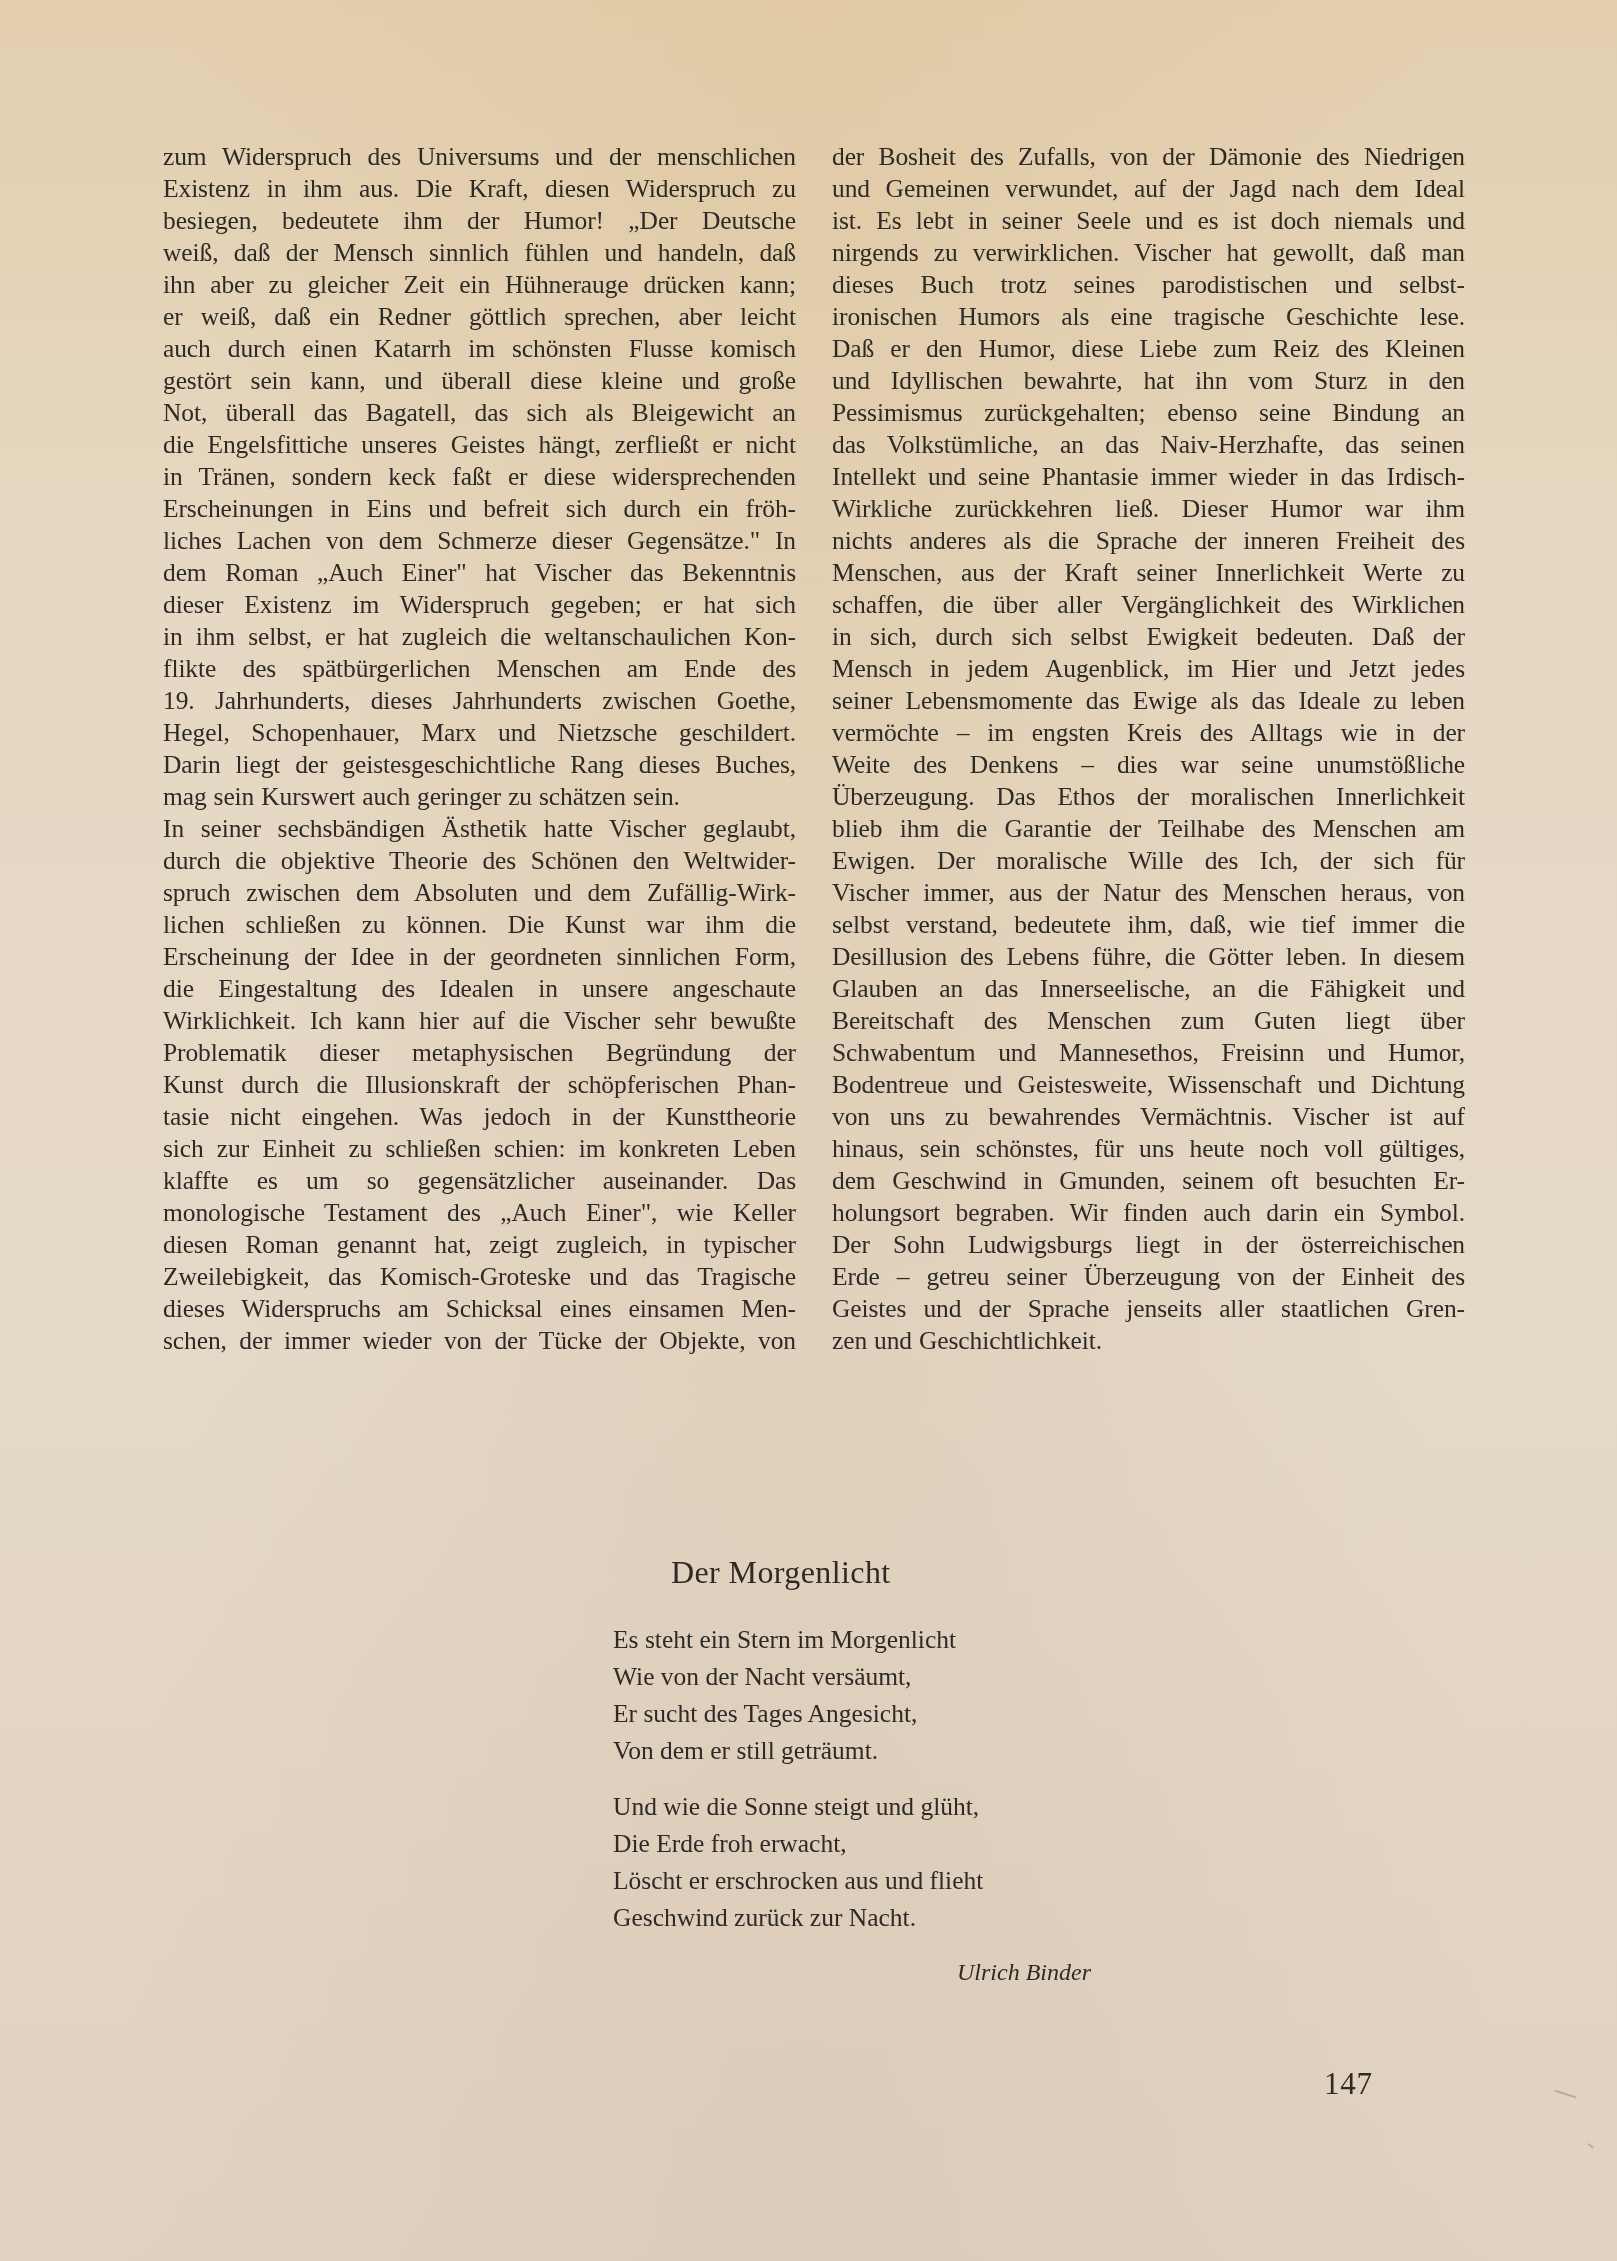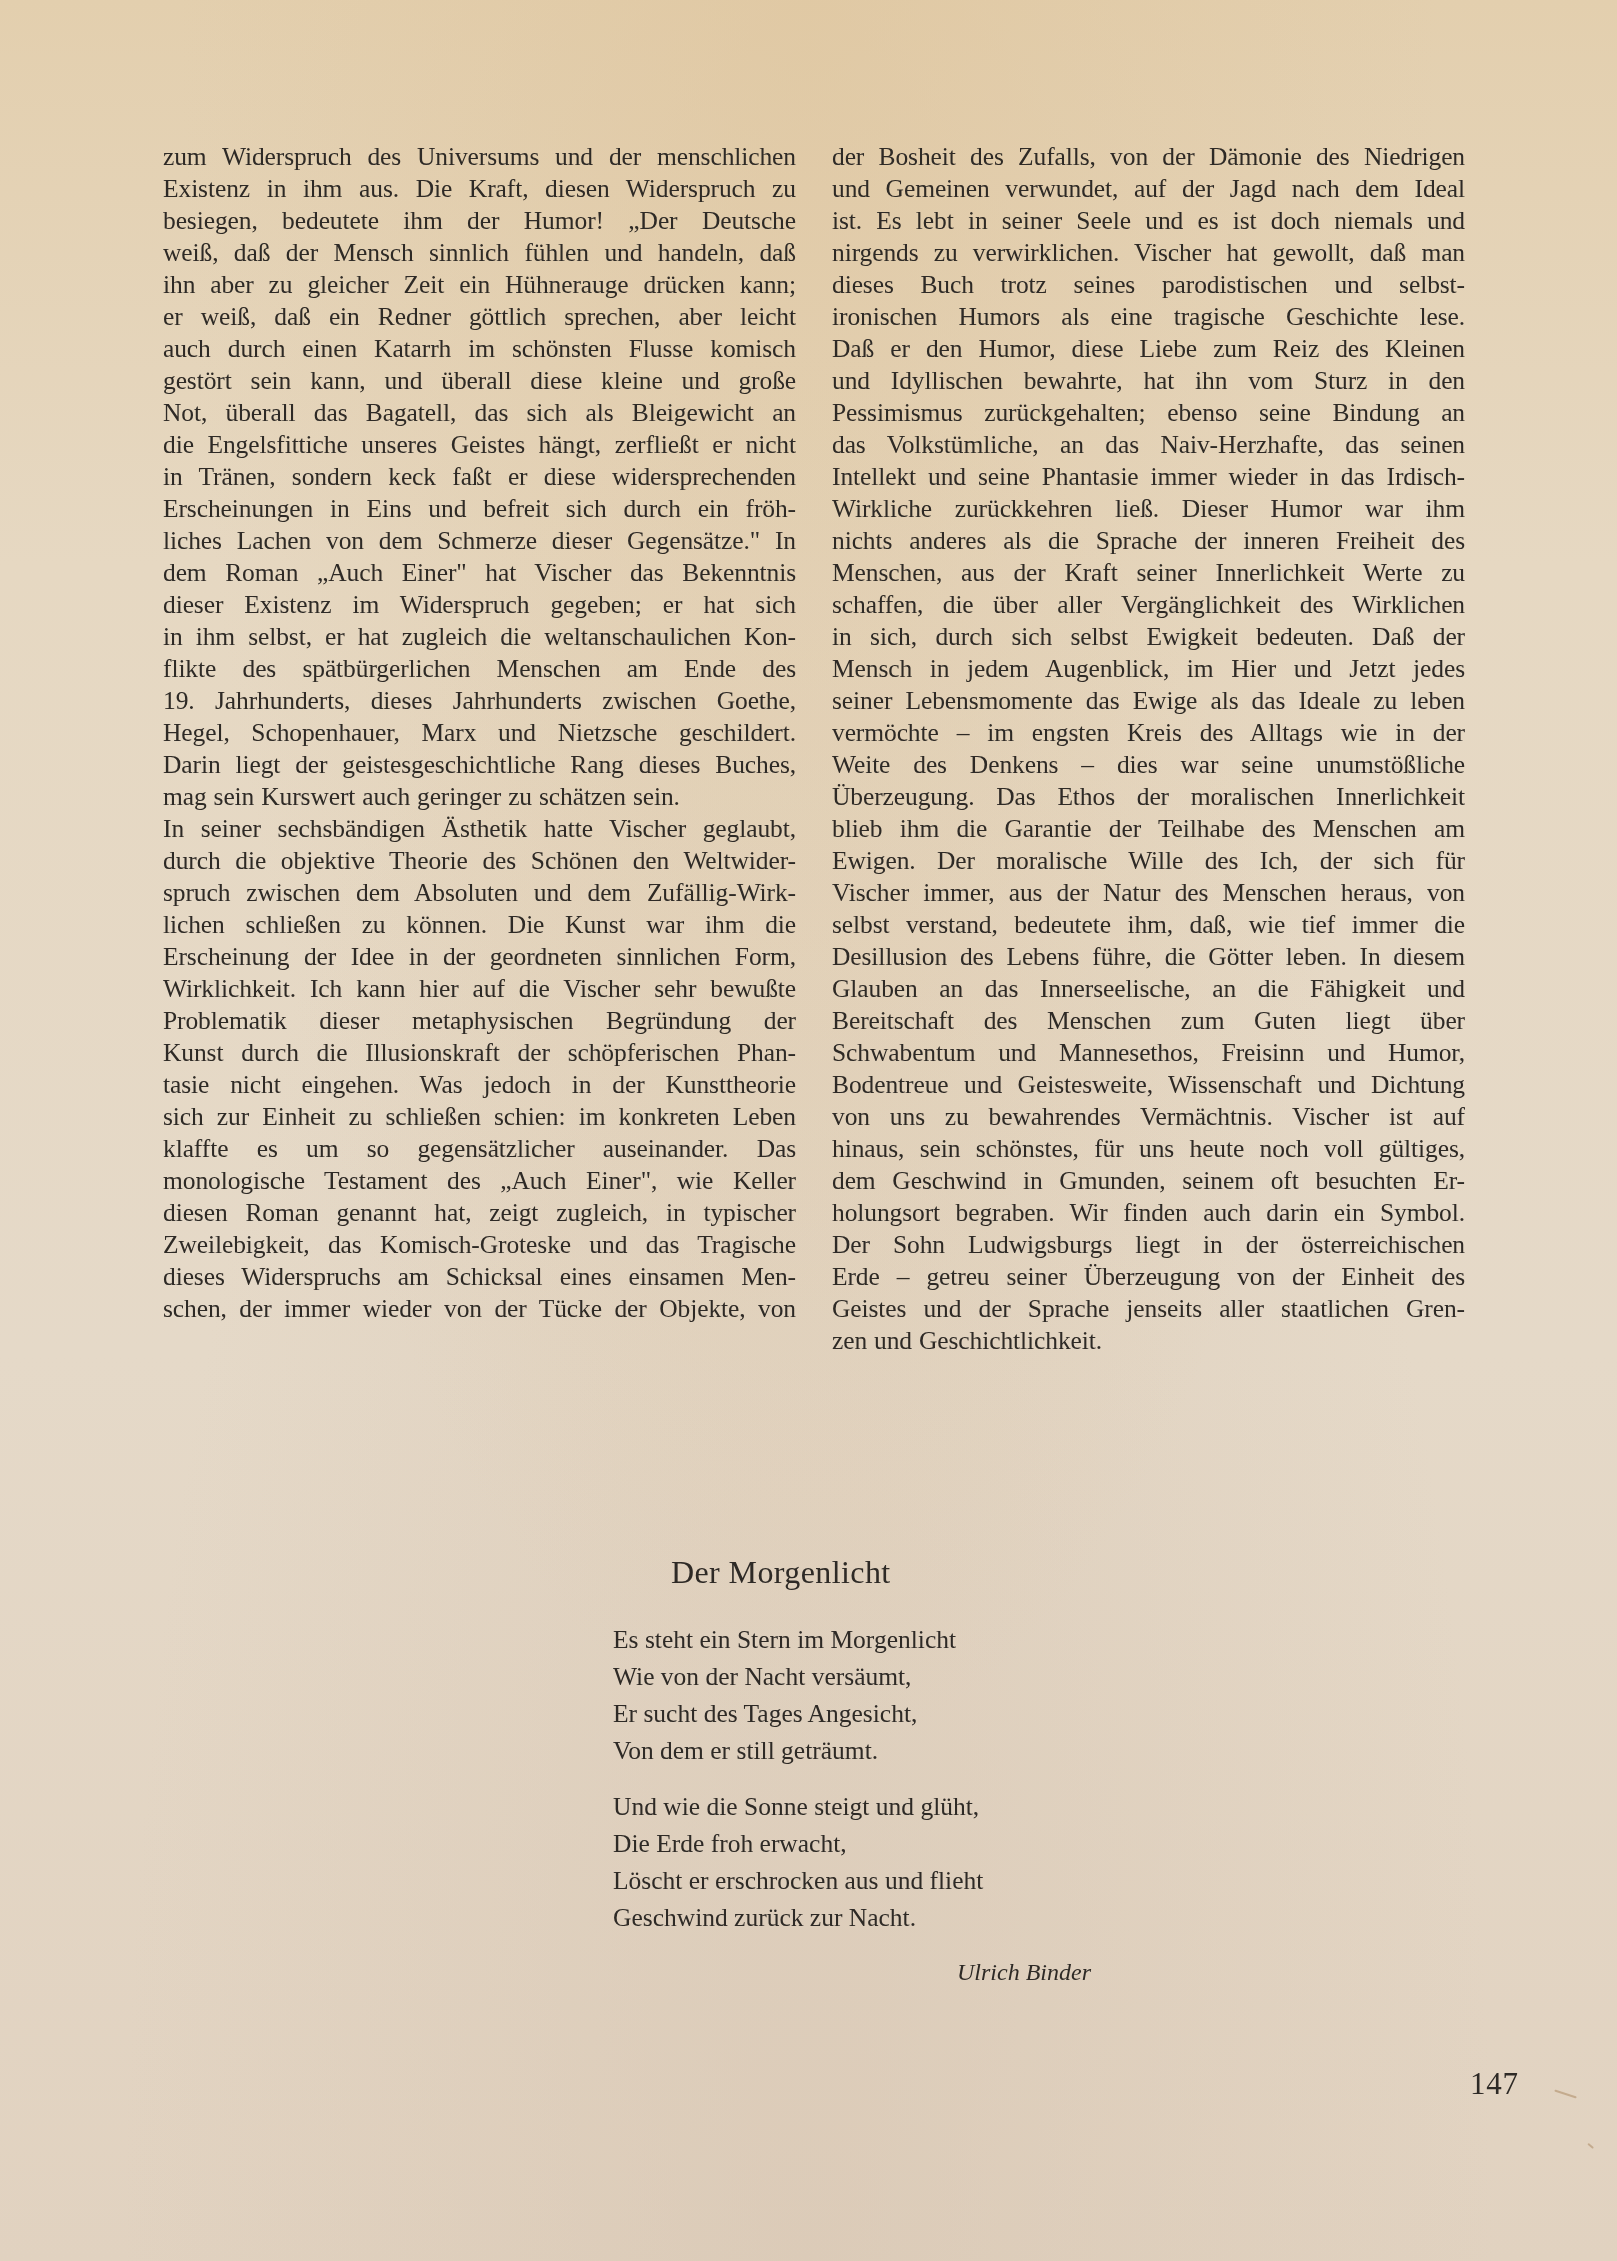--- a/index.html
+++ b/index.html
@@ -76,21 +76,21 @@
     position: absolute;
     top: 405px;
     left: 344px;
     font-size: 24px;
     font-style: italic;
     white-space: nowrap;
   }
   .page-number {
     position: absolute;
     top: 2066px;
-    left: 1470px;
+    left: 1324px;
     font-size: 31px;
     letter-spacing: 0.7px;
   }
   .speck {
     position: absolute;
     height: 2.2px;
     background: #b89a78;
     border-radius: 1.5px;
     opacity: 0.7;
   }
@@ -120,20 +120,21 @@
       <span class="ln">flikte des spätbürgerlichen Menschen am Ende des</span>
       <span class="ln">19. Jahrhunderts, dieses Jahrhunderts zwischen Goethe,</span>
       <span class="ln">Hegel, Schopenhauer, Marx und Nietzsche geschildert.</span>
       <span class="ln">Darin liegt der geistesgeschichtliche Rang dieses Buches,</span>
       <span class="ln last">mag sein Kurswert auch geringer zu schätzen sein.</span>
       <span class="ln">In seiner sechsbändigen Ästhetik hatte Vischer geglaubt,</span>
       <span class="ln">durch die objektive Theorie des Schönen den Weltwider-</span>
       <span class="ln">spruch zwischen dem Absoluten und dem Zufällig-Wirk-</span>
       <span class="ln">lichen schließen zu können. Die Kunst war ihm die</span>
       <span class="ln">Erscheinung der Idee in der geordneten sinnlichen Form,</span>
+      <span class="ln">die Eingestaltung des Idealen in unsere angeschaute</span>
       <span class="ln">Wirklichkeit. Ich kann hier auf die Vischer sehr bewußte</span>
       <span class="ln">Problematik dieser metaphysischen Begründung der</span>
       <span class="ln">Kunst durch die Illusionskraft der schöpferischen Phan-</span>
       <span class="ln">tasie nicht eingehen. Was jedoch in der Kunsttheorie</span>
       <span class="ln">sich zur Einheit zu schließen schien: im konkreten Leben</span>
       <span class="ln">klaffte es um so gegensätzlicher auseinander. Das</span>
       <span class="ln">monologische Testament des „Auch Einer", wie Keller</span>
       <span class="ln">diesen Roman genannt hat, zeigt zugleich, in typischer</span>
       <span class="ln">Zweilebigkeit, das Komisch-Groteske und das Tragische</span>
       <span class="ln">dieses Widerspruchs am Schicksal eines einsamen Men-</span>

